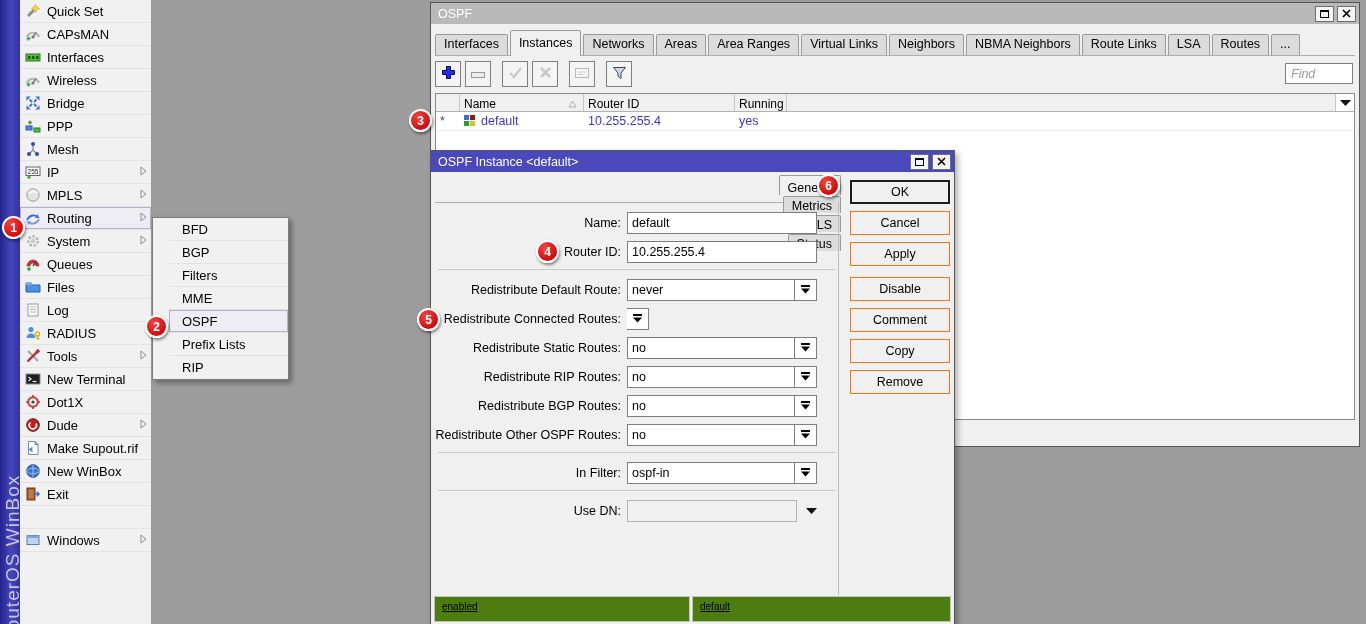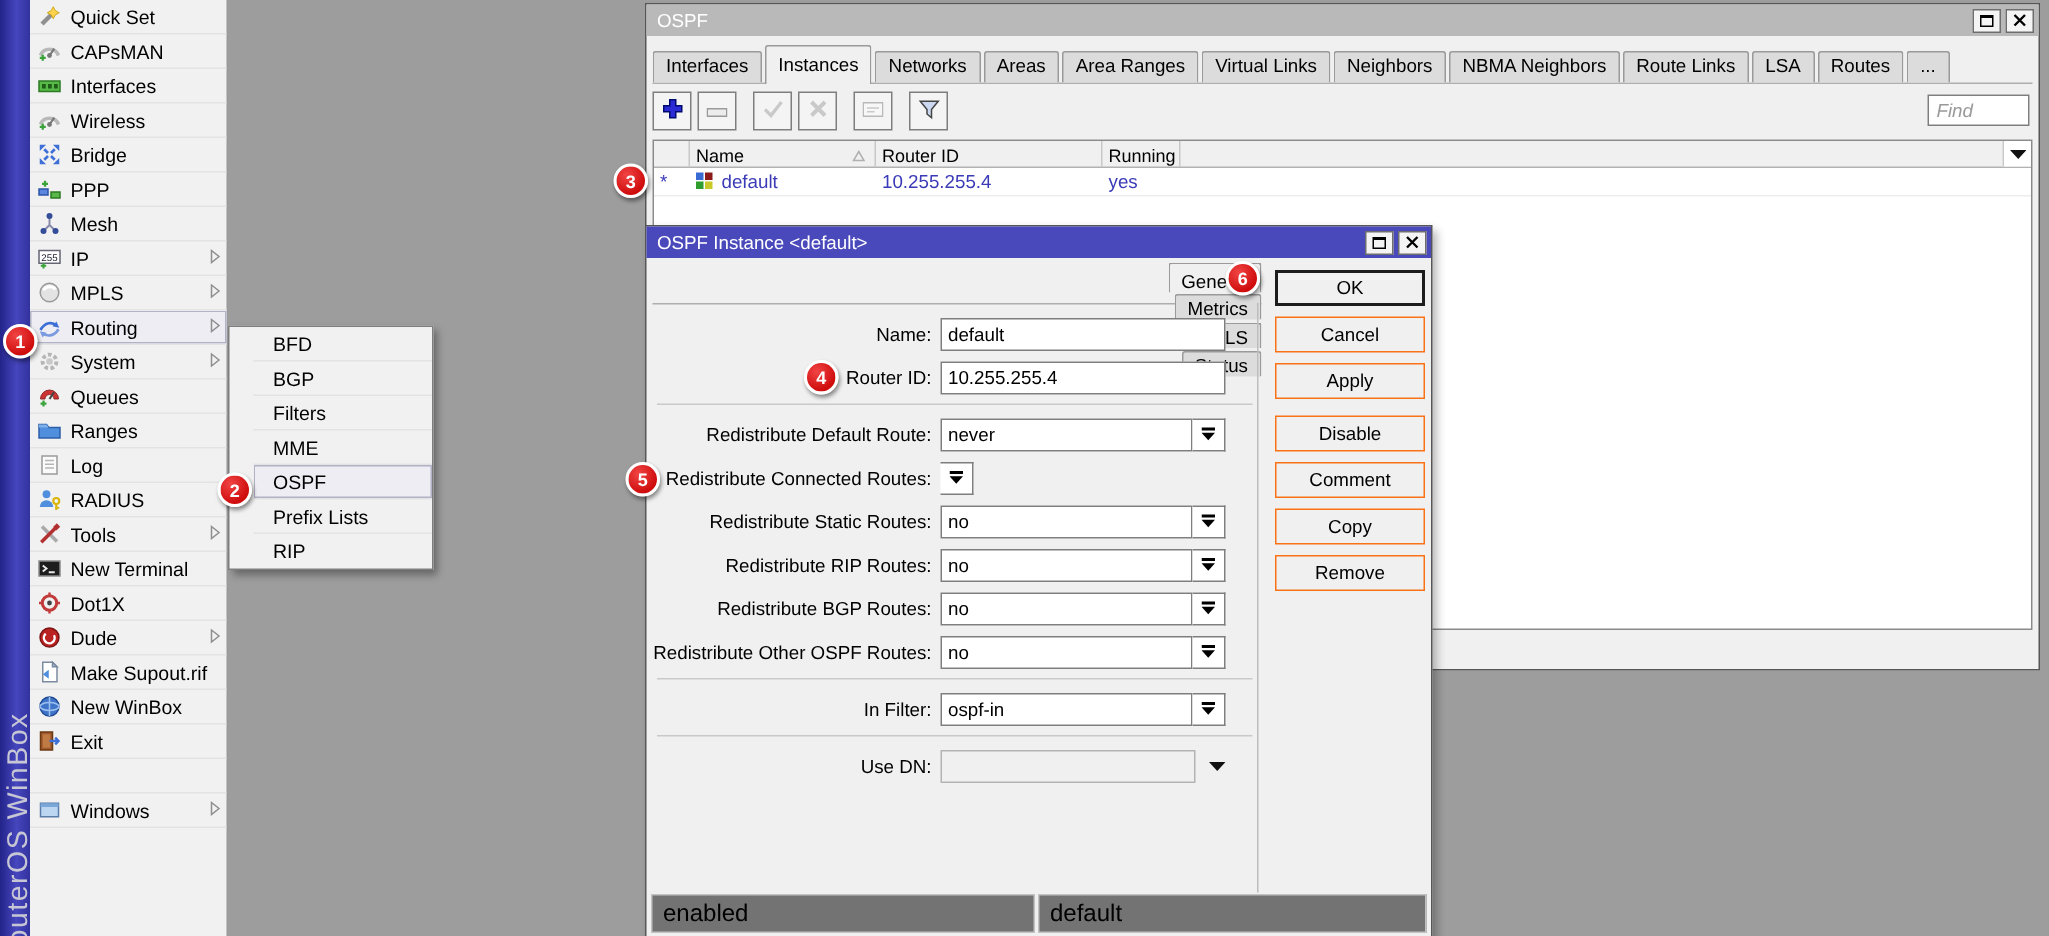--- a/index.html
+++ b/index.html
@@ -98,21 +98,21 @@
   .f-input.disabled { background:#f0f0f0; border-color:#b3b3b3; width:170px; }
   .tri-out { margin-left:9px; display:flex; align-items:center; }
   .hr { height:1px; background:#c9c9c9; margin:4px 3px 8px; }
   .dlg-buttons { position:absolute; left:419px; top:29px; width:100px; }
   .dlg-btn { width:100px; height:24px; margin-bottom:7px; background:#f0f0f0;
     border:1px solid #f97316; font-size:12.5px; display:flex; align-items:center;
     justify-content:center; font-family:"Liberation Sans",sans-serif; }
   .dlg-btn.default { border:2px solid #1c1c1c; }
   .dlg-btn.gap { margin-top:11px; }
   .statusbar { position:absolute; left:3px; right:3px; top:445px; height:26px; display:flex; gap:2px; }
-  .sb-cell { border:1px solid #c2c2c2; background:#737373; padding:4px 7px; font-size:16px; }
+  .sb-cell { border:1px solid #c2c2c2; background:#4d7c0f; padding:4px 7px; font-size:10px;text-decoration:underline; }
   .sb-left { width:256px; flex:0 0 256px; }
   .sb-right { flex:1; }
   
   .callout { position:absolute; width:23px; height:23px; border-radius:50%;
     background:radial-gradient(circle at 35% 30%, #f14444, #cf0d0d 70%);
     border:2px solid #fff; color:#fff; font-weight:bold; font-size:12px;
     display:flex; align-items:center; justify-content:center;
     box-shadow:1px 2px 3px rgba(0,0,0,0.45); z-index:60; }
 </style>
 </head>
@@ -265,21 +265,21 @@
         </span>
         <span class="mi-label">Queues</span>
       </div>
       <div class="menu-item">
         <span class="mi-icon">
           <svg width="16" height="16">
             <path d="M1 4 h5 l1.5 2 H15 v7 H1 Z" fill="#4f8fdd" stroke="#2c5fa8"></path>
             <path d="M1 4 h5 l1.5 2 H1 Z" fill="#7fb0ea"></path>
           </svg>
         </span>
-        <span class="mi-label">Ranges</span>
+        <span class="mi-label">Files</span>
       </div>
       <div class="menu-item">
         <span class="mi-icon">
           <svg width="16" height="16">
             <rect x="3" y="2" width="10" height="12" fill="#fafafa" stroke="#9a9a9a"></rect>
             <path d="M5 5 h6 M5 7.5 h6 M5 10 h6" stroke="#b5b5b5"></path>
           </svg>
         </span>
         <span class="mi-label">Log</span>
       </div>

